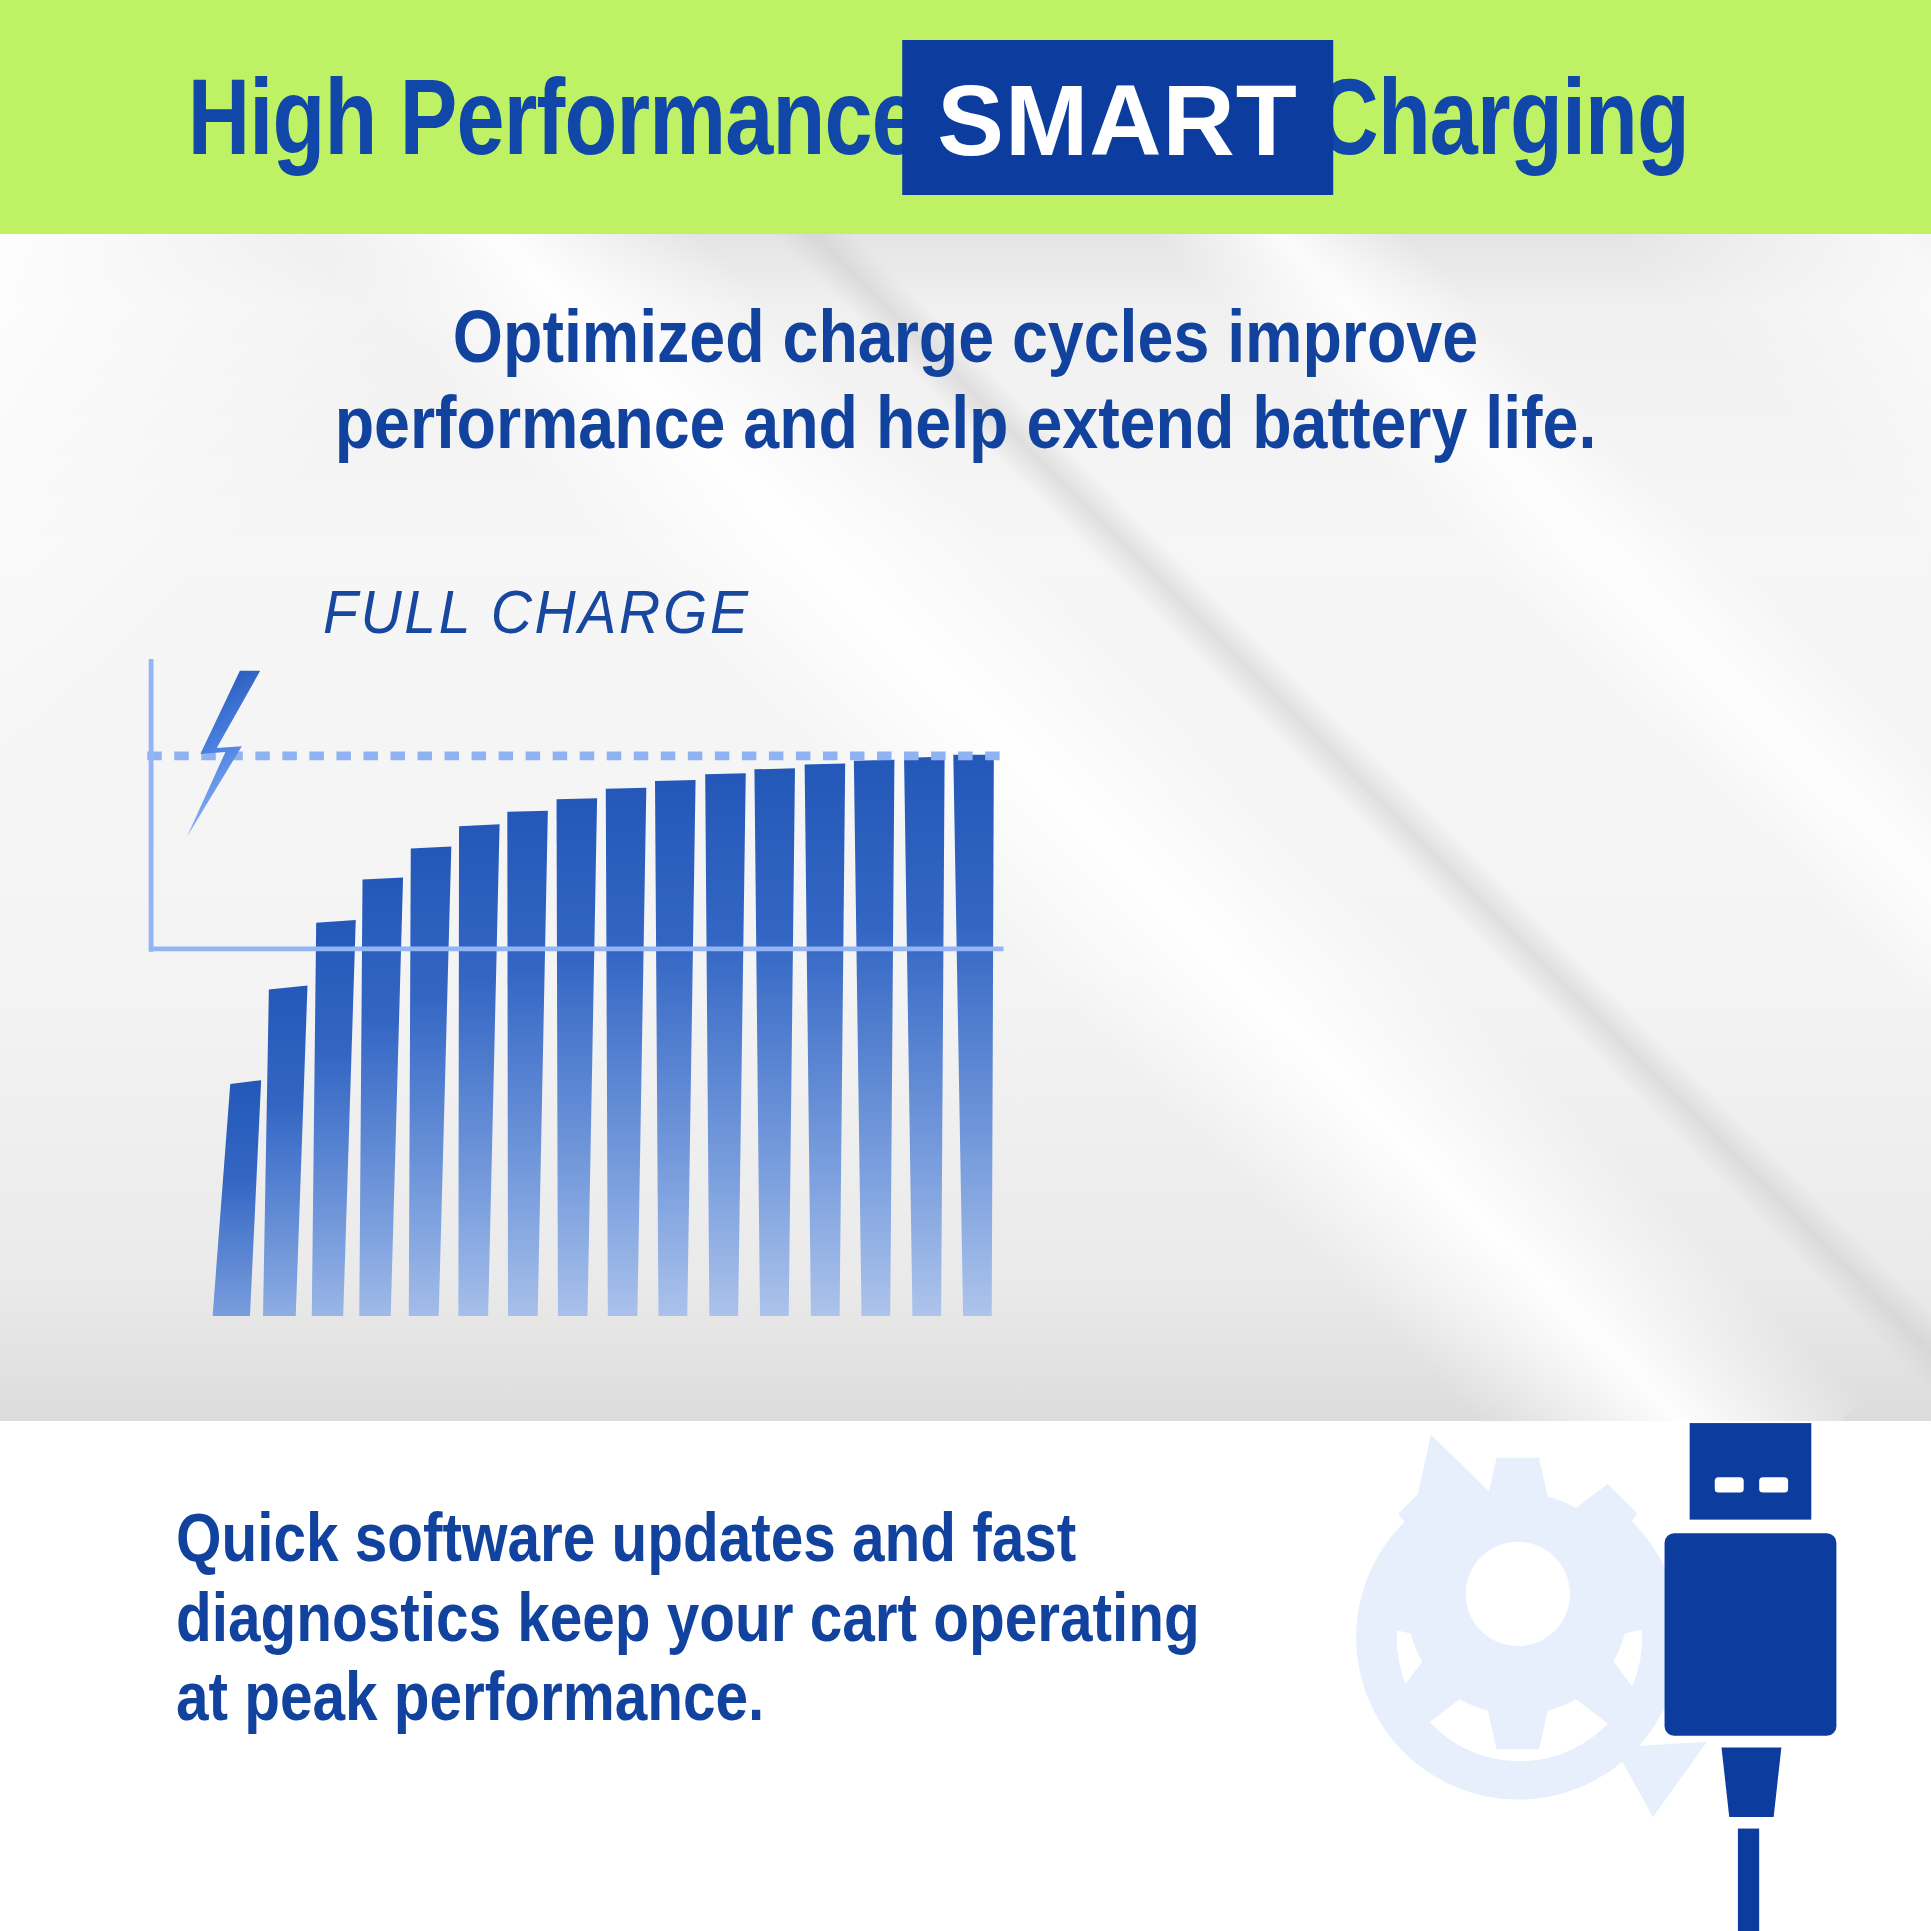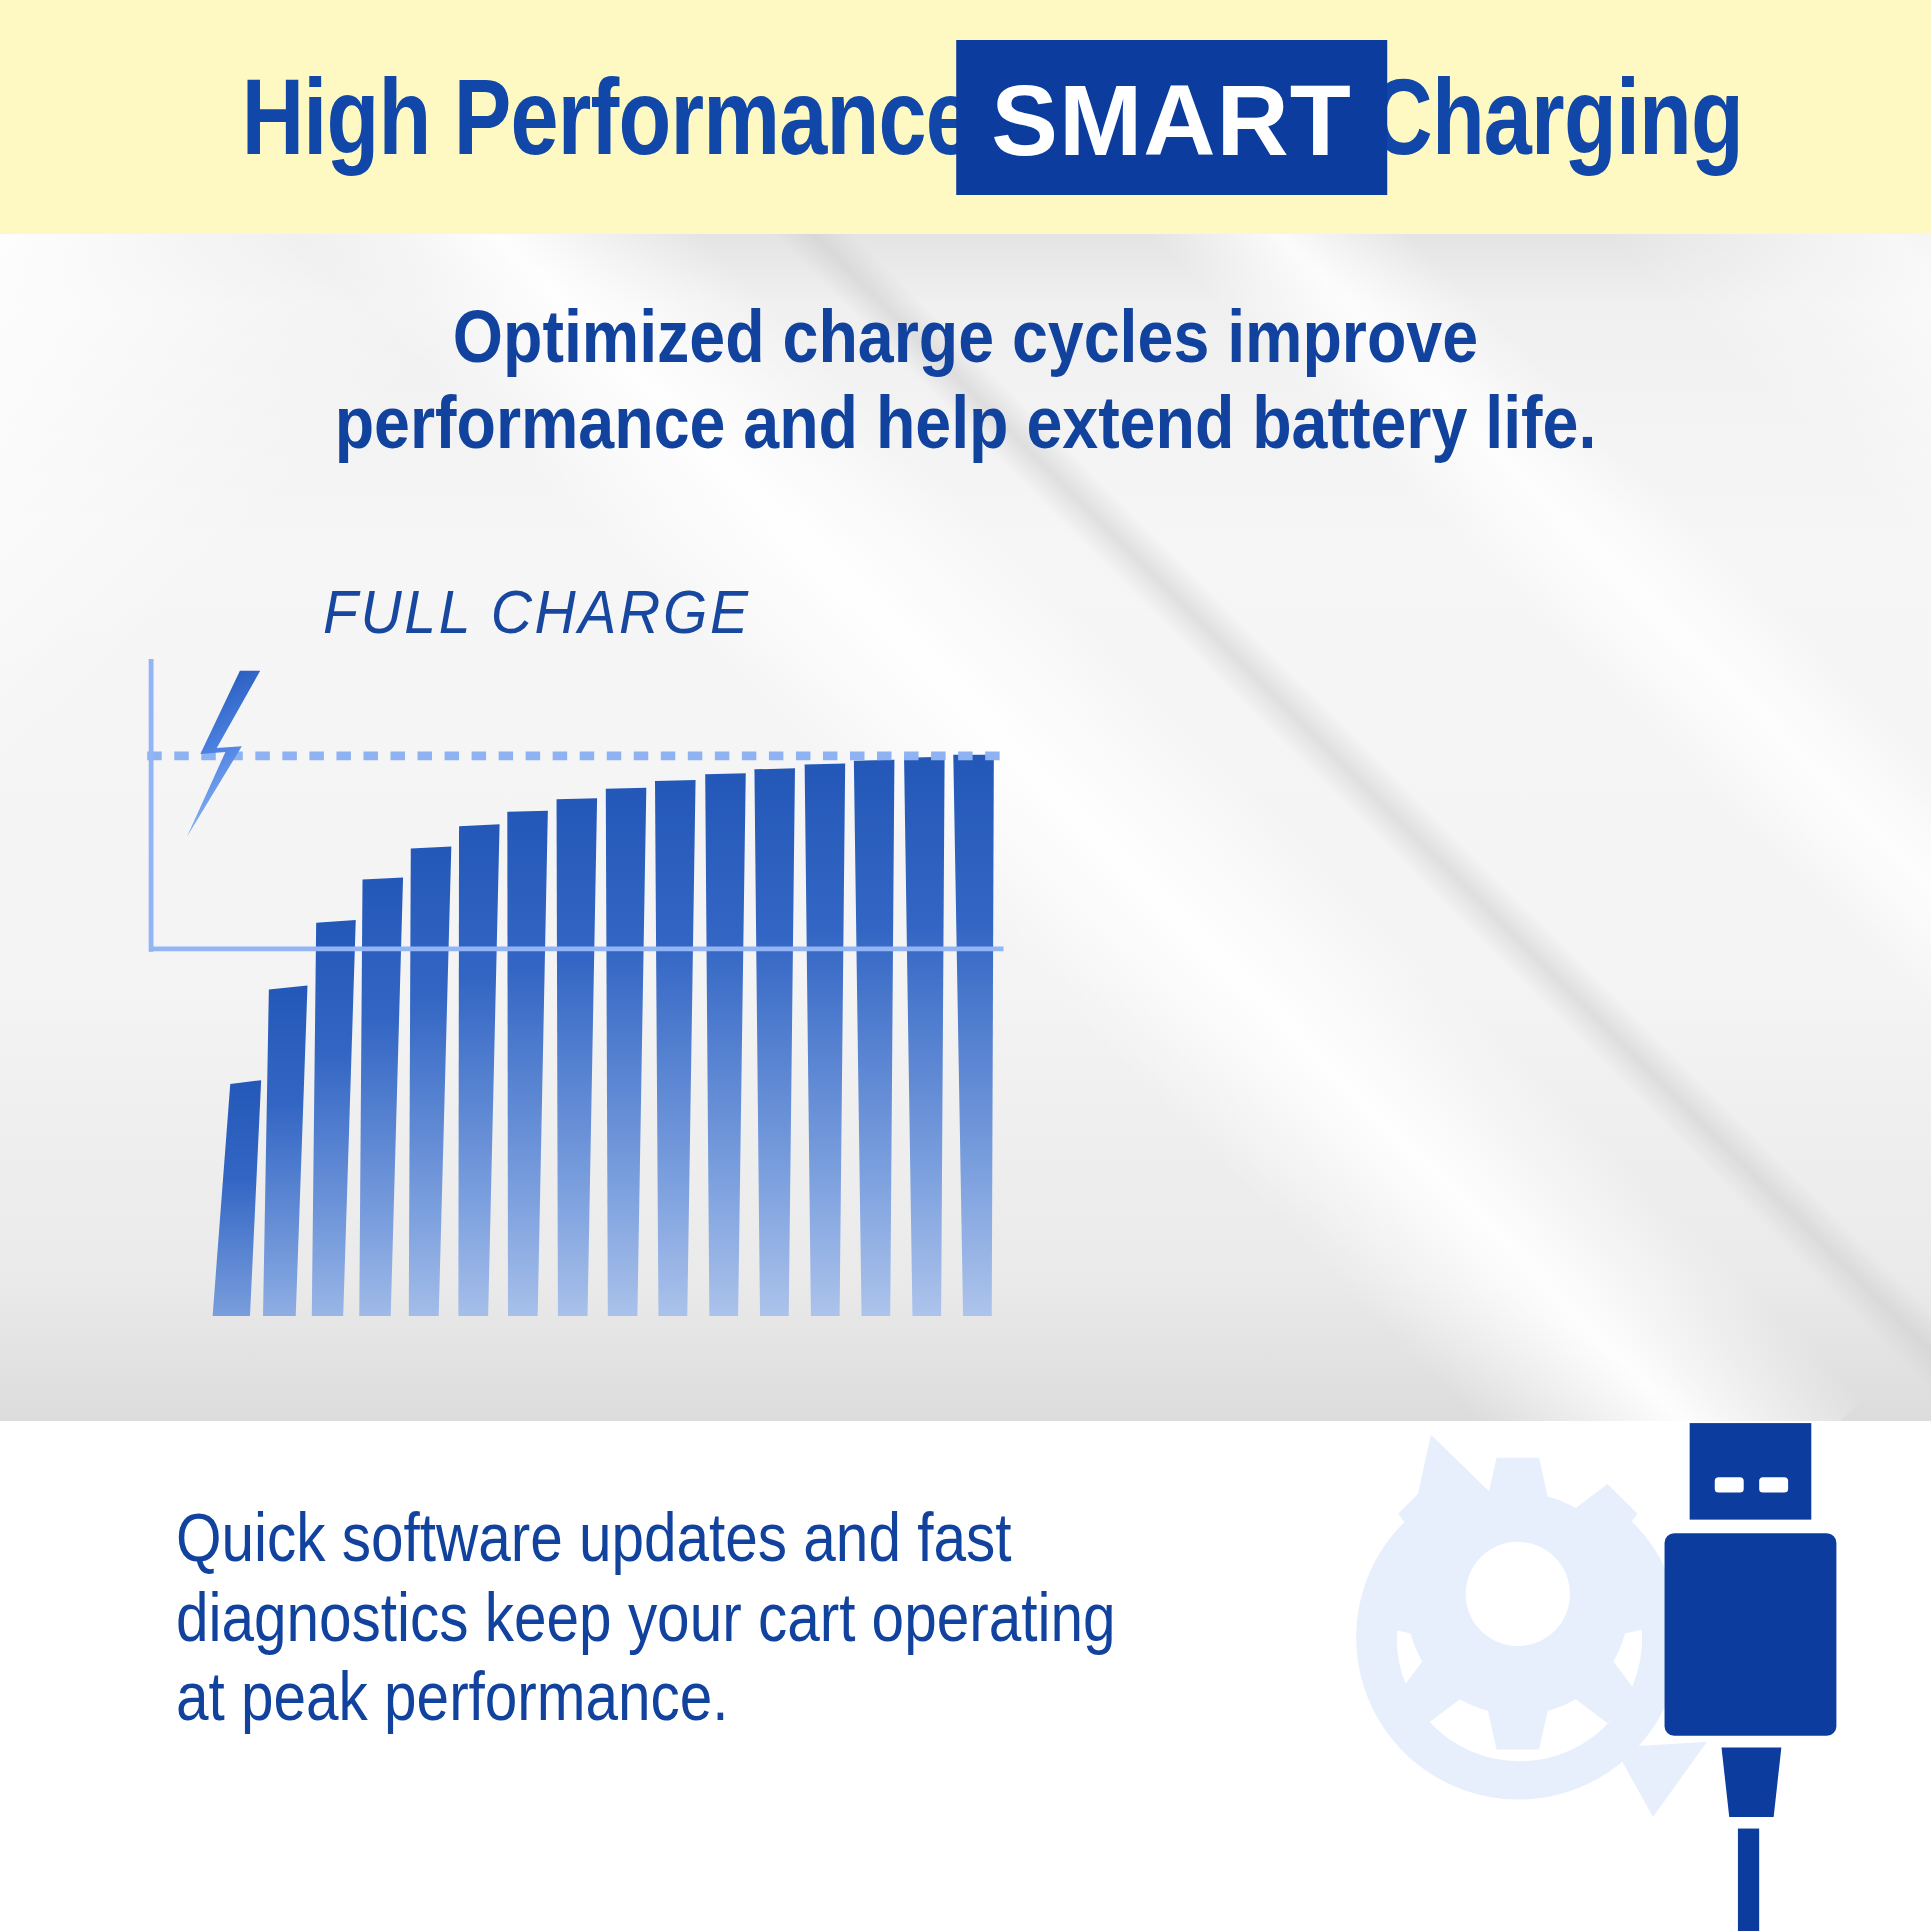--- a/index.html
+++ b/index.html
@@ -11,22 +11,22 @@
   }
   .poster{
     position:relative;width:1931px;height:1931px;
     background:#ffffff;
     overflow:hidden;
   }
 
   
   .header{
     position:absolute;left:0;top:0;width:1931px;height:234px;
-    background:#fef9c3;
-    display:flex;align-items:center;justify-content:flex-end;
+    background:#bef264;
+    display:flex;align-items:center;justify-content:flex-start;
     z-index:5;
   }
   .header-title{
     white-space:nowrap;
     font-size:108px;
     line-height:1;
     font-weight:700;
     letter-spacing:-1px;
     color:#1047A8;
     transform:scaleX(.80);
@@ -100,21 +100,21 @@
   }
 
   
   .bottom{
     position:absolute;left:0;top:1421px;width:1931px;height:510px;
     background:#ffffff;overflow:hidden;
   }
   .bottom-text{
     position:absolute;left:176px;top:77px;width:1139px;
     color:#11429E;
-    font-weight:400;
+    font-weight:700;
     font-size:68px;
     line-height:1.17;
     z-index:4;
   }
   .bottom-text span{display:block;transform:scaleX(.86);transform-origin:left center;white-space:nowrap;}
 
   .icon-art{position:absolute;right:0px;top:-58px;width:753px;height:599px;z-index:2;}
   .icon-art svg{display:block;}
 </style>
 </head>

